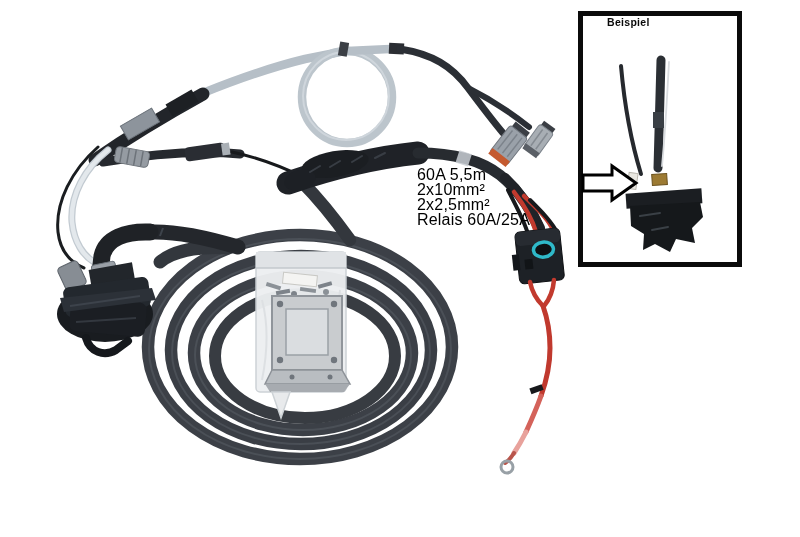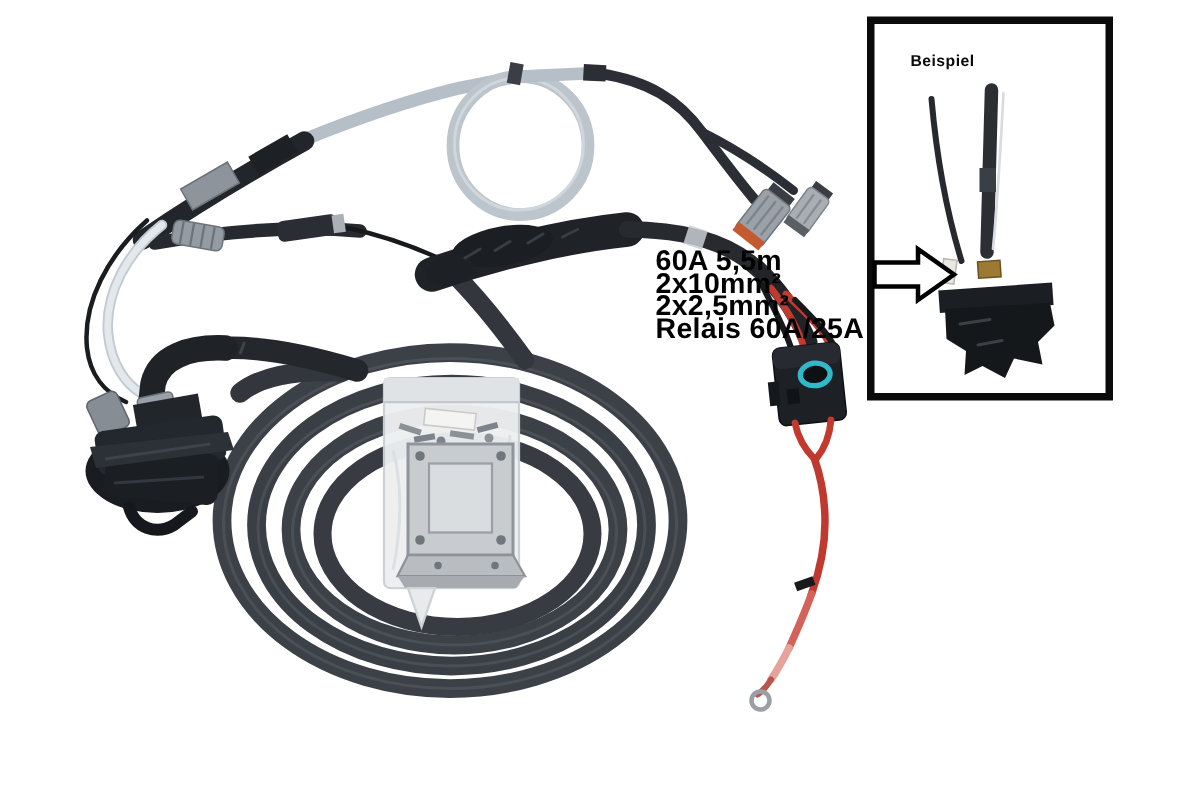--- a/index.html
+++ b/index.html
@@ -4,25 +4,25 @@
 <style>
   html,body{margin:0;padding:0;}
   body{
     width:800px;height:537px;position:relative;overflow:hidden;
     background:#ffffff;font-family:"Liberation Sans",sans-serif;
   }
   .stage{position:absolute;inset:0;}
   svg{position:absolute;left:0;top:0;}
   .annotation{
     position:absolute;left:417px;top:167px;
-    color:#000;font-weight:700;font-size:19px;line-height:15px;
-    letter-spacing:.2px;white-space:nowrap;margin-left:20px;
+    color:#000;font-weight:400;font-size:16px;line-height:15px;
+    letter-spacing:.2px;white-space:nowrap;
   }
   .inset-label{
-    position:absolute;left:607px;top:35px;
+    position:absolute;left:607px;top:16px;
     color:#0a0a0a;font-weight:700;font-size:10.5px;letter-spacing:.3px;
     white-space:nowrap;
   }
 </style>
 </head>
 <body>
 
 <div class="stage">
 <svg width="800" height="537" viewBox="0 0 800 537">
 

